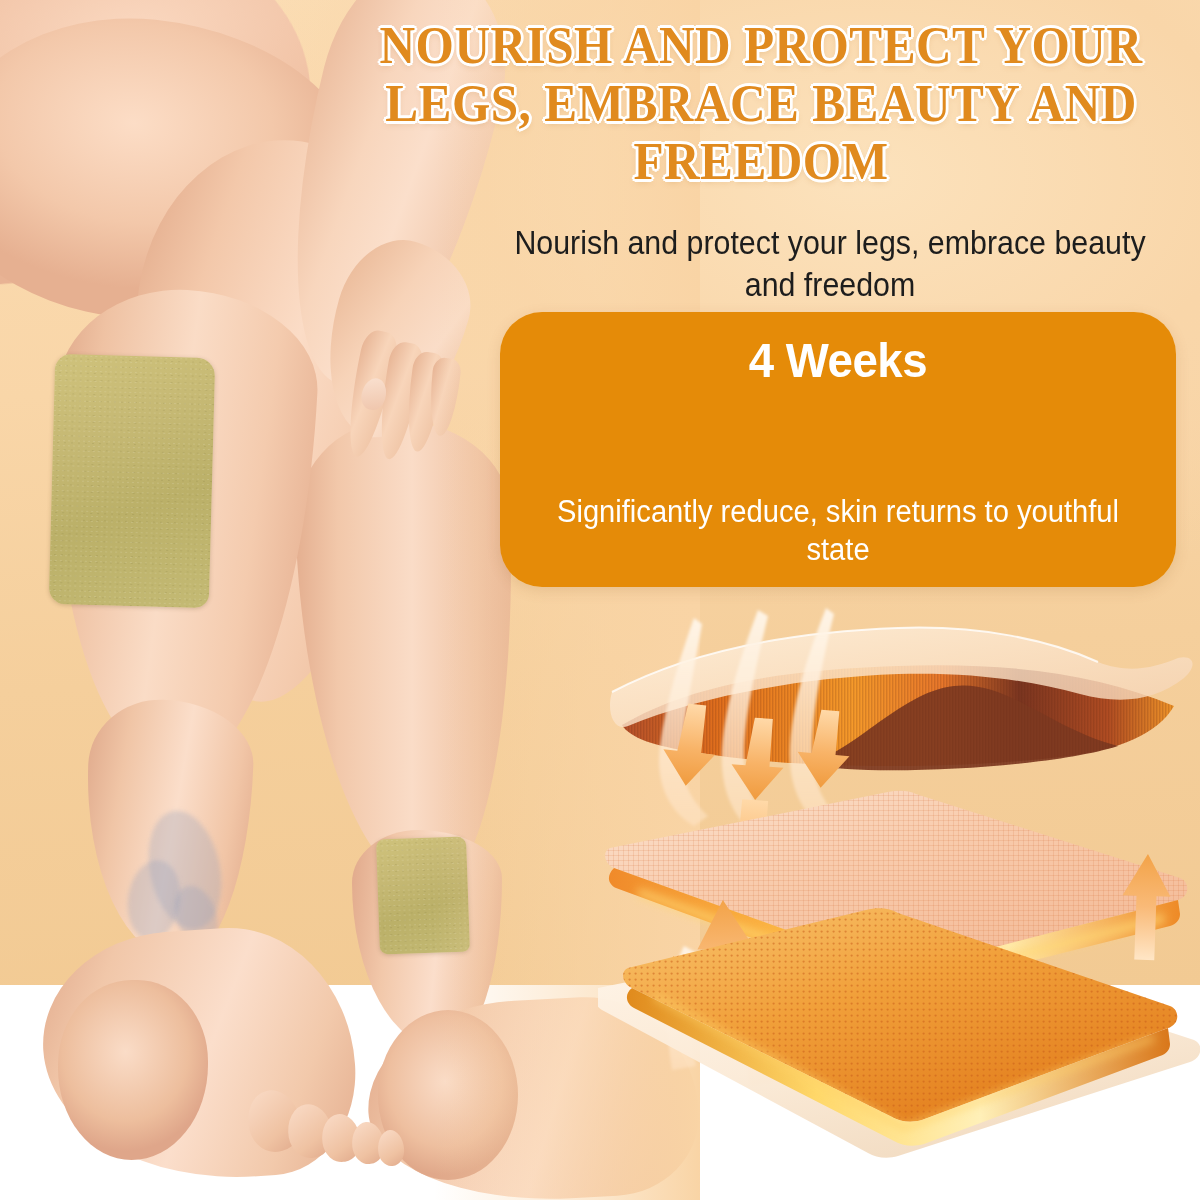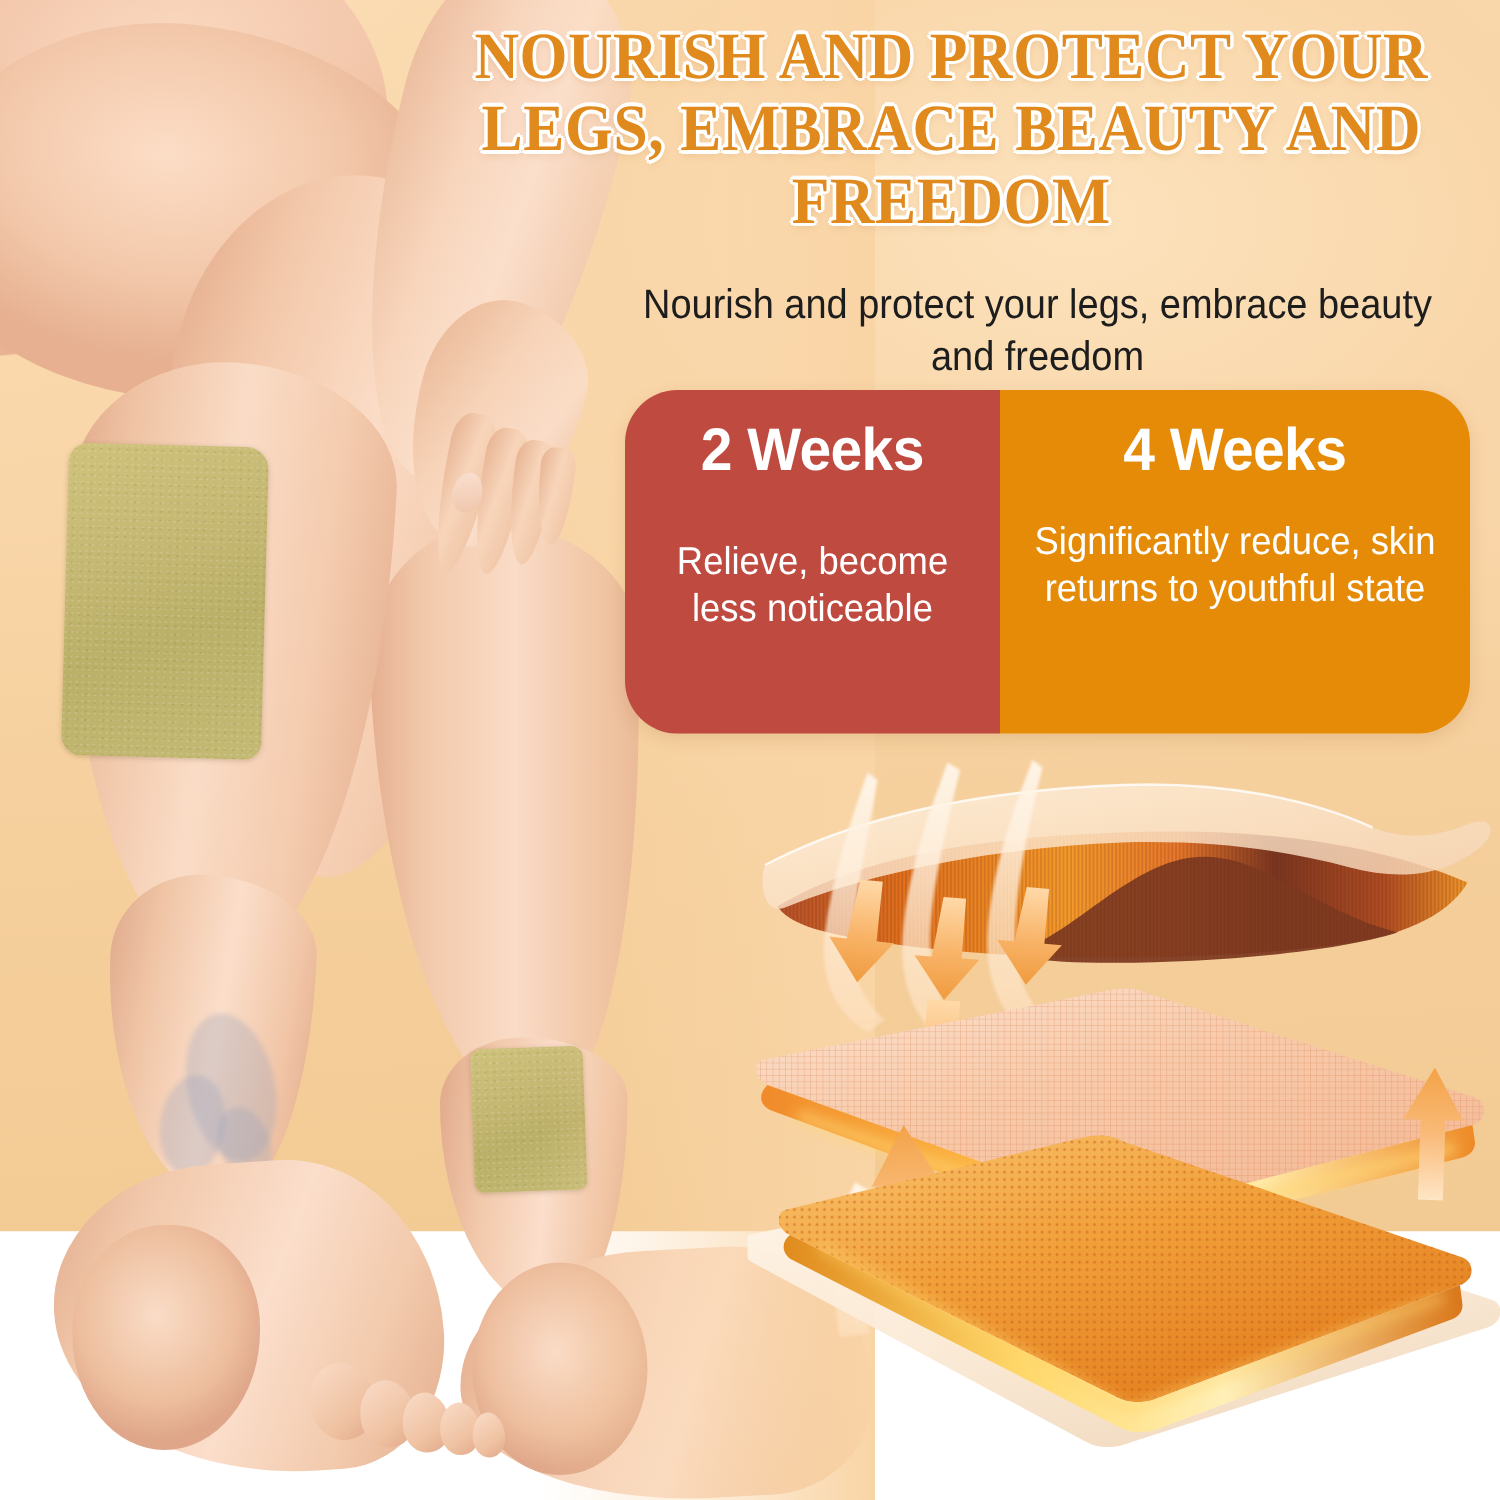--- a/index.html
+++ b/index.html
@@ -271,21 +271,21 @@
   .week-panel {
     flex:1 1 0;
     padding:22px 14px 18px;
     display:flex;
     flex-direction:column;
     align-items:center;
     color:#fff;
     text-align:center;
   }
   .week-panel.left  { background:#BF4A40; flex:0 0 300px; }
-  .week-panel.right { background:#E58B08; flex:1 1 auto; }
+  .week-panel.right { background:#E58B08; flex:1 1 auto;justify-content:space-between; }
 
   .week-title {
     font-size:48px;
     font-weight:700;
     line-height:54px;
     letter-spacing:-.5px;
     transform:scaleX(.95);
   }
   .week-desc {
     font-size:31px;
@@ -344,24 +344,20 @@
 
     <div id="photo-fade"></div>
   </div>
 
   <h1 id="headline">NOURISH AND PROTECT YOUR LEGS, EMBRACE BEAUTY AND FREEDOM</h1>
 
   <p id="subtitle">Nourish and protect your legs, embrace beauty and freedom</p>
 
   <div id="weeks-card">
 
-    <div class="week-panel left">
-      <div class="week-title">2 Weeks</div>
-      <div class="week-desc">Relieve, become less noticeable</div>
-    </div>
 
     <div class="week-panel right">
       <div class="week-title">4 Weeks</div>
       <div class="week-desc">Significantly reduce, skin returns to youthful state</div>
     </div>
 
   </div>
 
   <div id="diagram">
     <svg viewBox="0 0 602 600" xmlns="http://www.w3.org/2000/svg">

